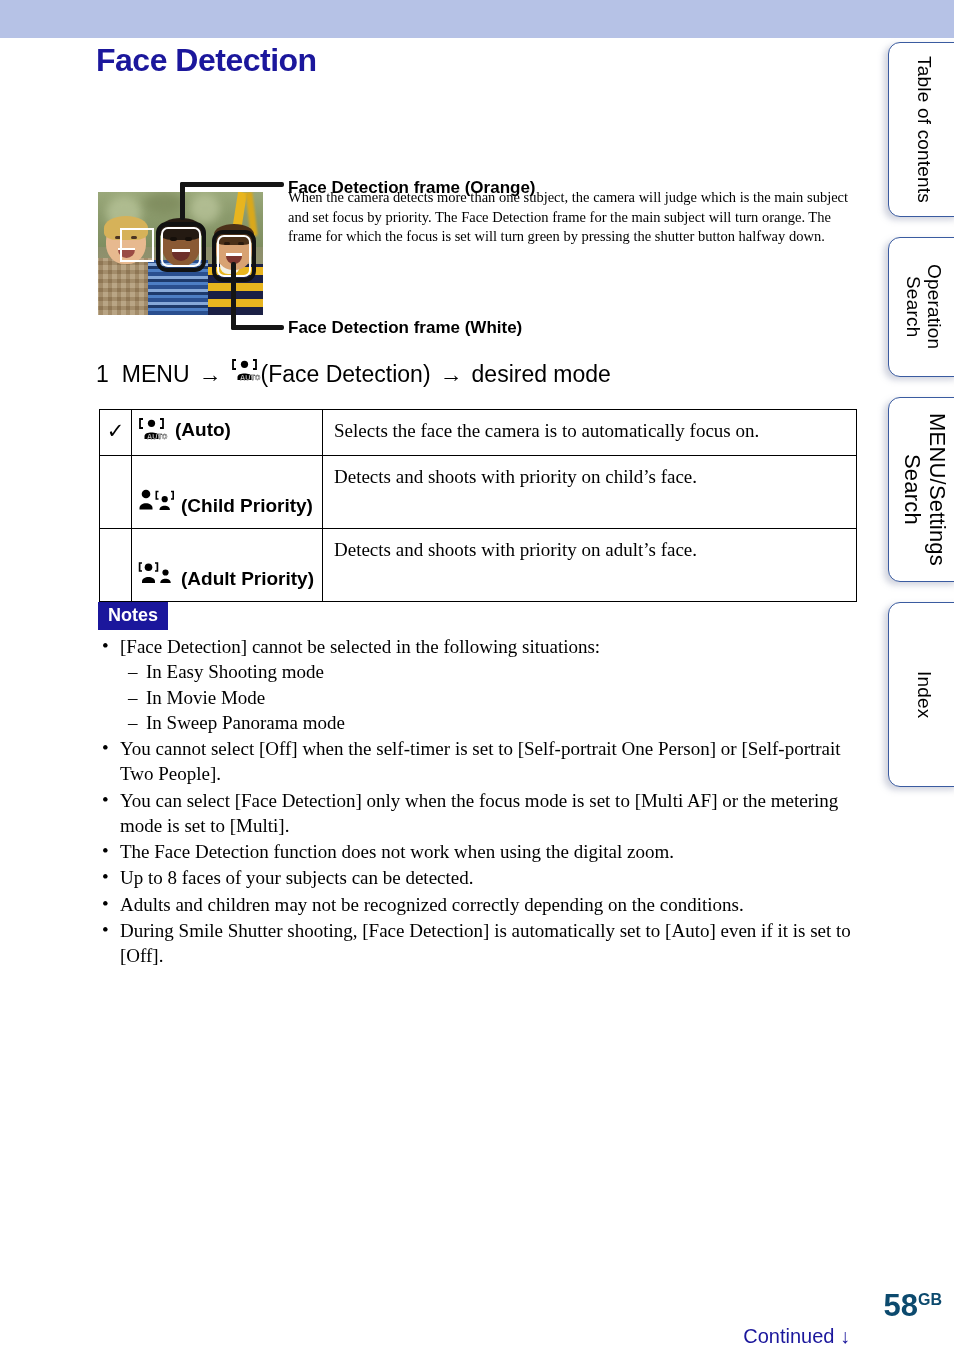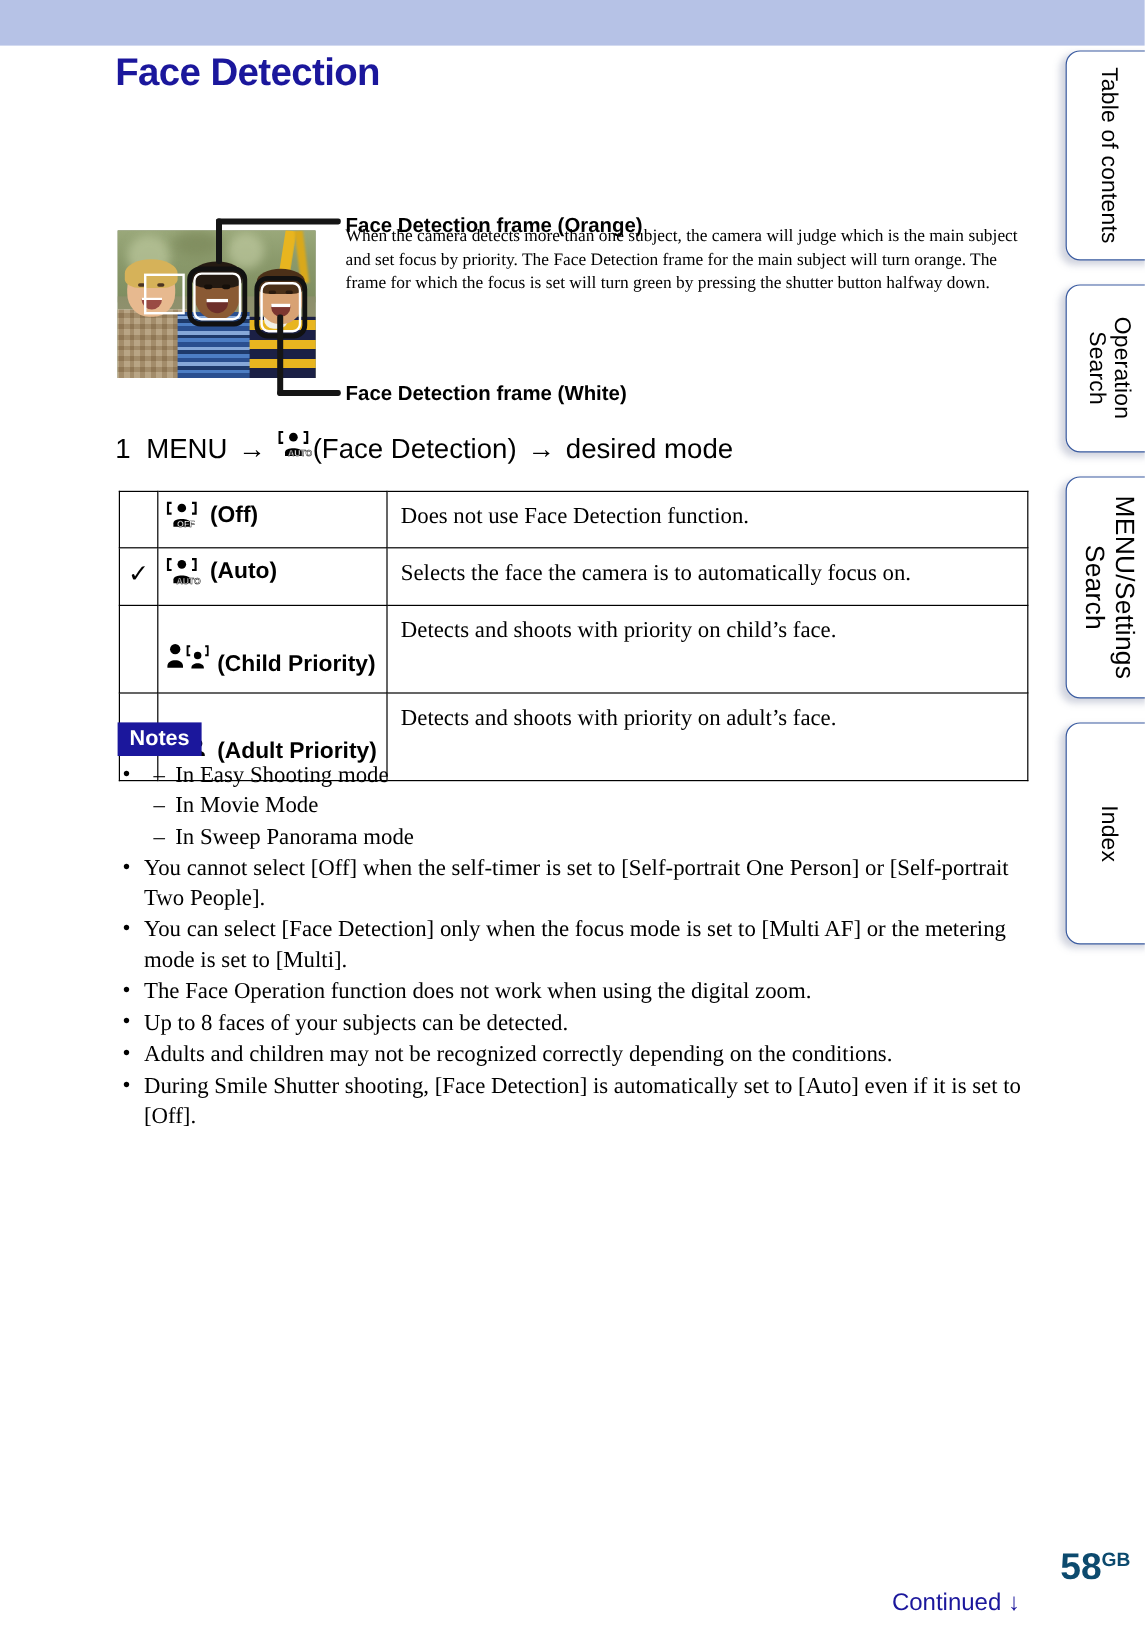--- a/index.html
+++ b/index.html
@@ -448,42 +448,20 @@
         <text x="9" y="22.4" font-family="Liberation Sans, sans-serif" font-size="7.2" font-weight="bold" fill="#fff" stroke="#000" stroke-width="0.35">AUTO</text>
       </svg>
     </span>
     <span>(Face Detection)</span>
     <span class="arrow">→</span>
     <span>desired mode</span>
   </div>
 
   <table class="modes">
     <tbody>
-      <tr>
-        <td class="col-check">
-          <span class="check-mark"></span>
-        </td>
-        <td class="col-label">
-          <div class="label-cell">
-            <span class="fdicon">
-              <svg width="30" height="26" viewBox="0 0 30 26" aria-hidden="true">
-                <path d="M5 2 L2 2 L2 11 L5 11" fill="none" stroke="#000" stroke-width="1.8"></path>
-                <path d="M22 2 L25 2 L25 11 L22 11" fill="none" stroke="#000" stroke-width="1.8"></path>
-                <circle cx="13.5" cy="6.3" r="3.6" fill="#000"></circle>
-                <path d="M6.5 19 C6.5 14.4 20.5 14.4 20.5 19 L20.5 22 L6.5 22 Z" fill="#000"></path>
-                <text x="9.5" y="22.4" font-family="Liberation Sans, sans-serif" font-size="7.4" font-weight="bold" fill="#fff" stroke="#000" stroke-width="0.35">OFF</text>
-              </svg>
-            </span>
-            <span class="txt">(Off)</span>
-          </div>
-        </td>
-        <td class="col-desc">
-          <div class="desc-cell">Does not use Face Detection function.</div>
-        </td>
-      </tr>
 
       <tr>
         <td class="col-check">
           <span class="check-mark">✓</span>
         </td>
         <td class="col-label">
           <div class="label-cell">
             <span class="fdicon">
               <svg width="30" height="26" viewBox="0 0 30 26" aria-hidden="true">
                 <path d="M5 2 L2 2 L2 11 L5 11" fill="none" stroke="#000" stroke-width="1.8"></path>
@@ -554,20 +532,21 @@
       </tr>
     </tbody>
   </table>
 
   <div class="notes-badge">Notes</div>
 
   <div class="notes-list">
 
     <div class="note-item">
       <span class="bullet">•</span>
+      <span>[Face Detection] cannot be selected in the following situations:</span>
       <div class="sub-item">
         <span class="dash">–</span>
         <span>In Easy Shooting mode</span>
       </div>
       <div class="sub-item">
         <span class="dash">–</span>
         <span>In Movie Mode</span>
       </div>
       <div class="sub-item">
         <span class="dash">–</span>
@@ -580,21 +559,21 @@
       <span>You cannot select [Off] when the self-timer is set to [Self-portrait One Person] or [Self-portrait Two People].</span>
     </div>
 
     <div class="note-item">
       <span class="bullet">•</span>
       <span>You can select [Face Detection] only when the focus mode is set to [Multi AF] or the metering mode is set to [Multi].</span>
     </div>
 
     <div class="note-item">
       <span class="bullet">•</span>
-      <span>The Face Operation function does not work when using the digital zoom.</span>
+      <span>The Face Detection function does not work when using the digital zoom.</span>
     </div>
 
     <div class="note-item">
       <span class="bullet">•</span>
       <span>Up to 8 faces of your subjects can be detected.</span>
     </div>
 
     <div class="note-item">
       <span class="bullet">•</span>
       <span>Adults and children may not be recognized correctly depending on the conditions.</span>

